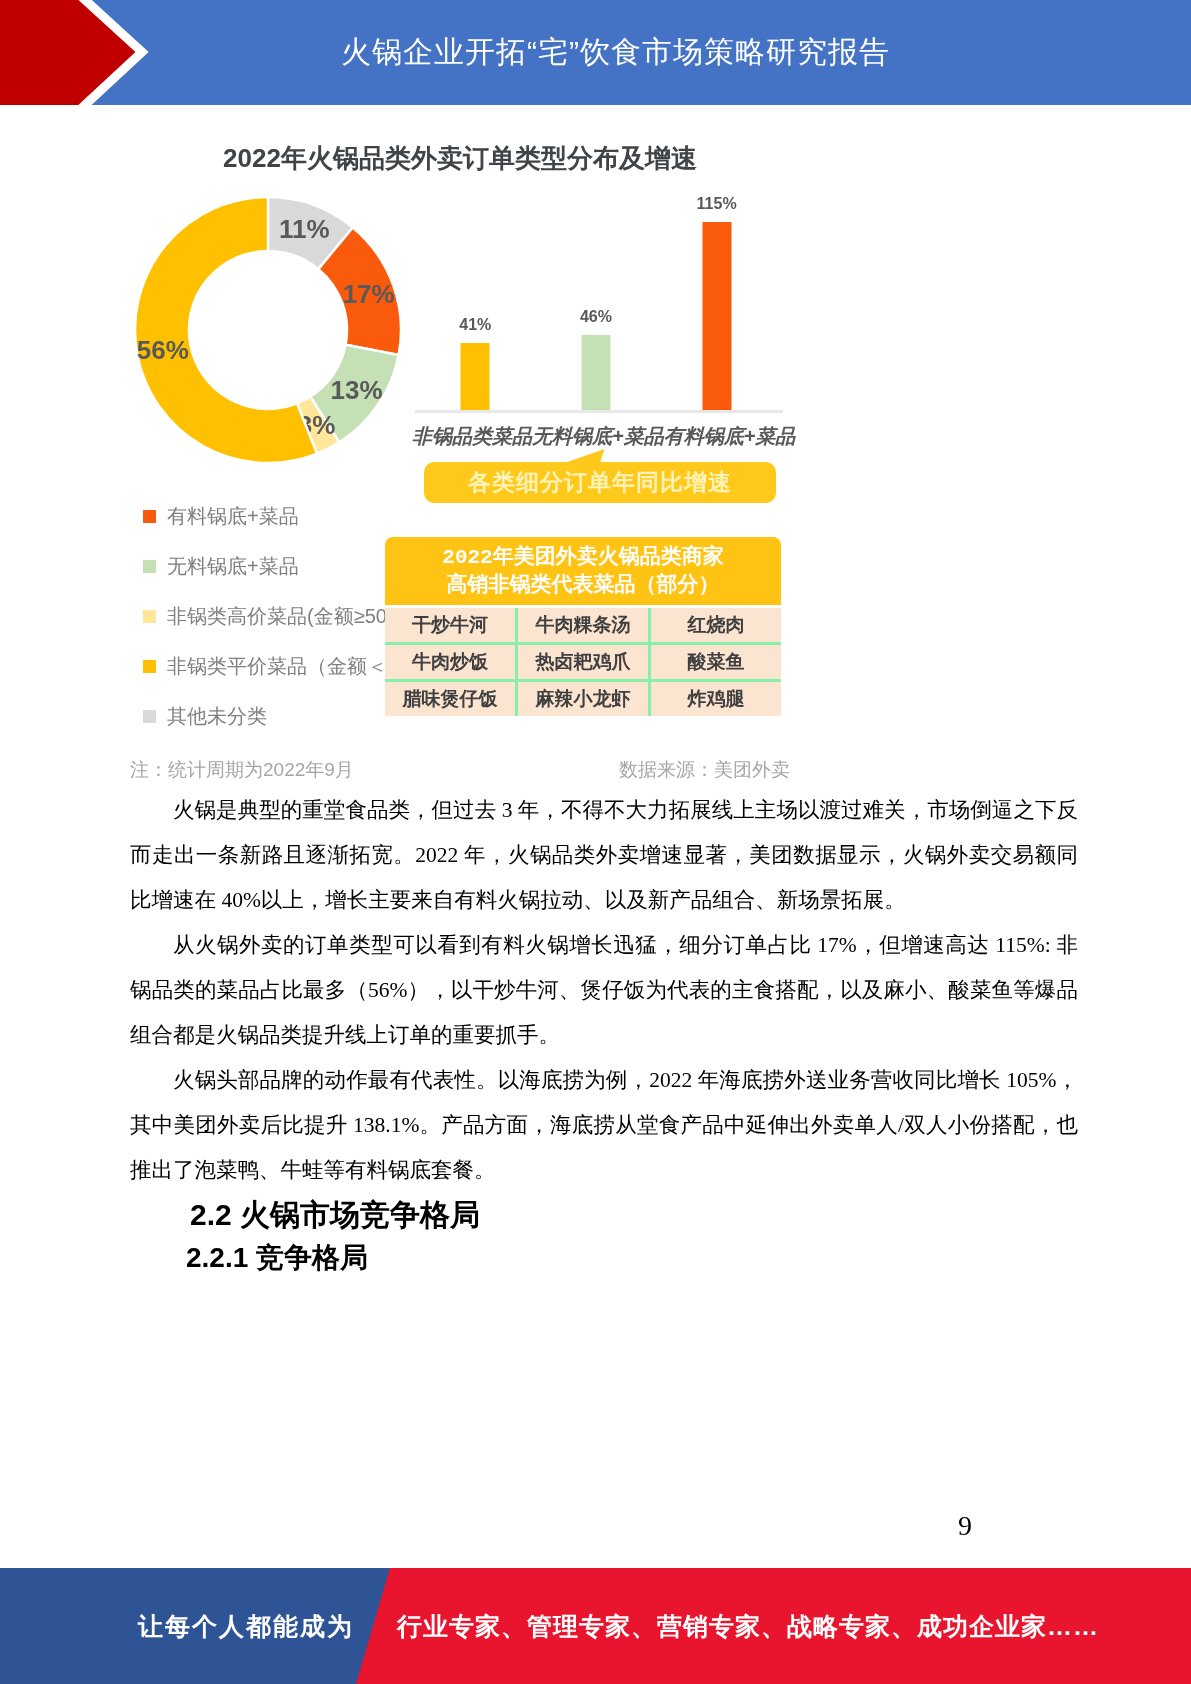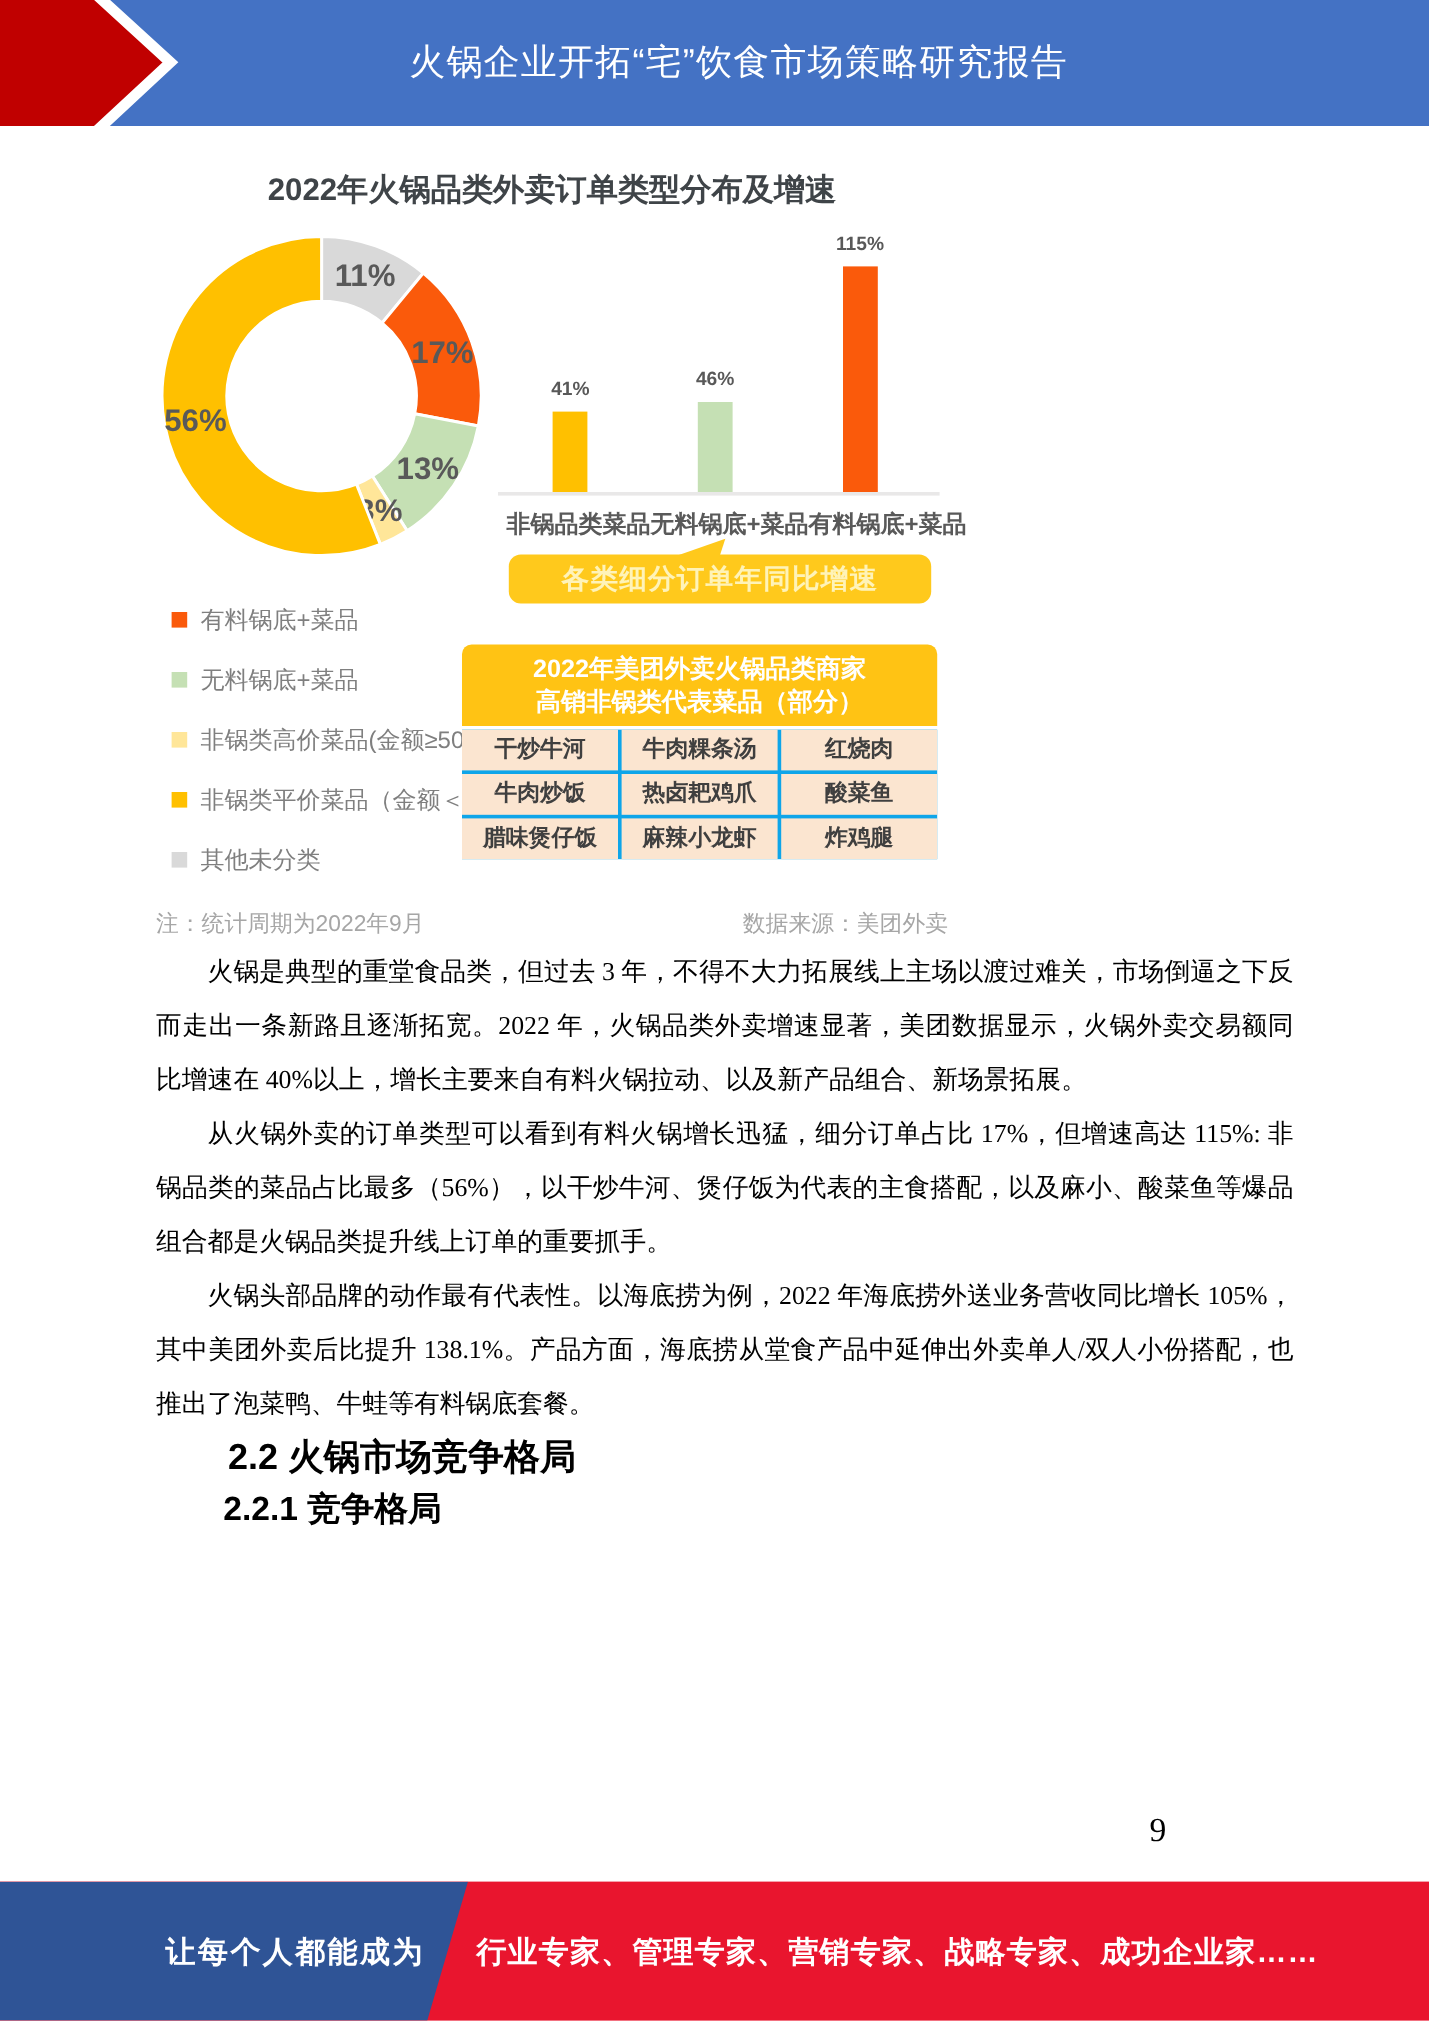--- a/index.html
+++ b/index.html
@@ -33,21 +33,21 @@
   .bar-col{position:absolute;top:0;height:210px;width:120.6px;}
   .bar-rect{position:absolute;bottom:0;left:50%;transform:translateX(-50%);width:29px;}
   .bar-vlabel{
     position:absolute;left:0;width:100%;text-align:center;
     font-size:16px;font-weight:600;color:#595959;line-height:28px;height:28px;
   }
   .axis-baseline{
     position:absolute;left:415px;top:305px;width:368px;height:3px;background:#E9E8E8;
   }
   .bar-cats{
-    position:absolute;left:422px;top:318px;width:368px;display:flex;
+    position:absolute;left:412px;top:318px;width:368px;display:flex;font-style:italic;
   }
   .bar-cat{
     flex:1;text-align:center;font-size:20px;font-weight:bold;color:#595959;
     white-space:nowrap;
   }
   .growth-banner{
     position:absolute;left:424px;top:357px;width:352px;height:41px;
     background:#FFC91C;border-radius:10px;display:flex;align-items:center;justify-content:center;
   }
   .growth-banner .banner-text{
@@ -58,24 +58,24 @@
     border-bottom:15px solid #FFC91C;border-left:38px solid transparent;
     transform:skewX(-18deg);
   }
   .legend{position:absolute;left:143px;top:398px;list-style:none;margin:0;padding:0;}
   .legend li{display:flex;align-items:center;margin-bottom:23px;}
   .legend .swatch{width:13px;height:13px;margin-right:11px;flex:0 0 13px;}
   .legend .legend-label{font-size:20px;color:#7F7F7F;white-space:nowrap;}
   .dish-table{position:absolute;left:385px;top:432px;width:396px;}
   .dish-header{
     background:#FFC314;border-radius:8px 8px 0 0;color:#ffffff;font-weight:bold;
-    font-size:21px;text-align:center;line-height:1.32;padding:7px 0 6px 0;
+    font-size:21px;text-align:center;line-height:1.32;padding:7px 0 6px 0;font-family:Liberation Mono, monospace;
   }
   .dish-grid{
-    margin-top:3px;display:grid;grid-template-columns:1fr 1fr 1fr;gap:3px;background:#0ea5e9;
+    margin-top:3px;display:grid;grid-template-columns:1fr 1fr 1fr;gap:3px;background:#86efac;
   }
   .dish-cell{
     background:#FBE5D0;height:34px;line-height:34px;text-align:center;
     font-size:19px;font-weight:bold;color:#3F3F3F;white-space:nowrap;
   }
   .chart-note-left{
     position:absolute;left:130px;top:652px;font-size:19px;color:#A6A6A6;
   }
   .chart-note-right{
     position:absolute;left:540px;top:652px;width:250px;text-align:right;

